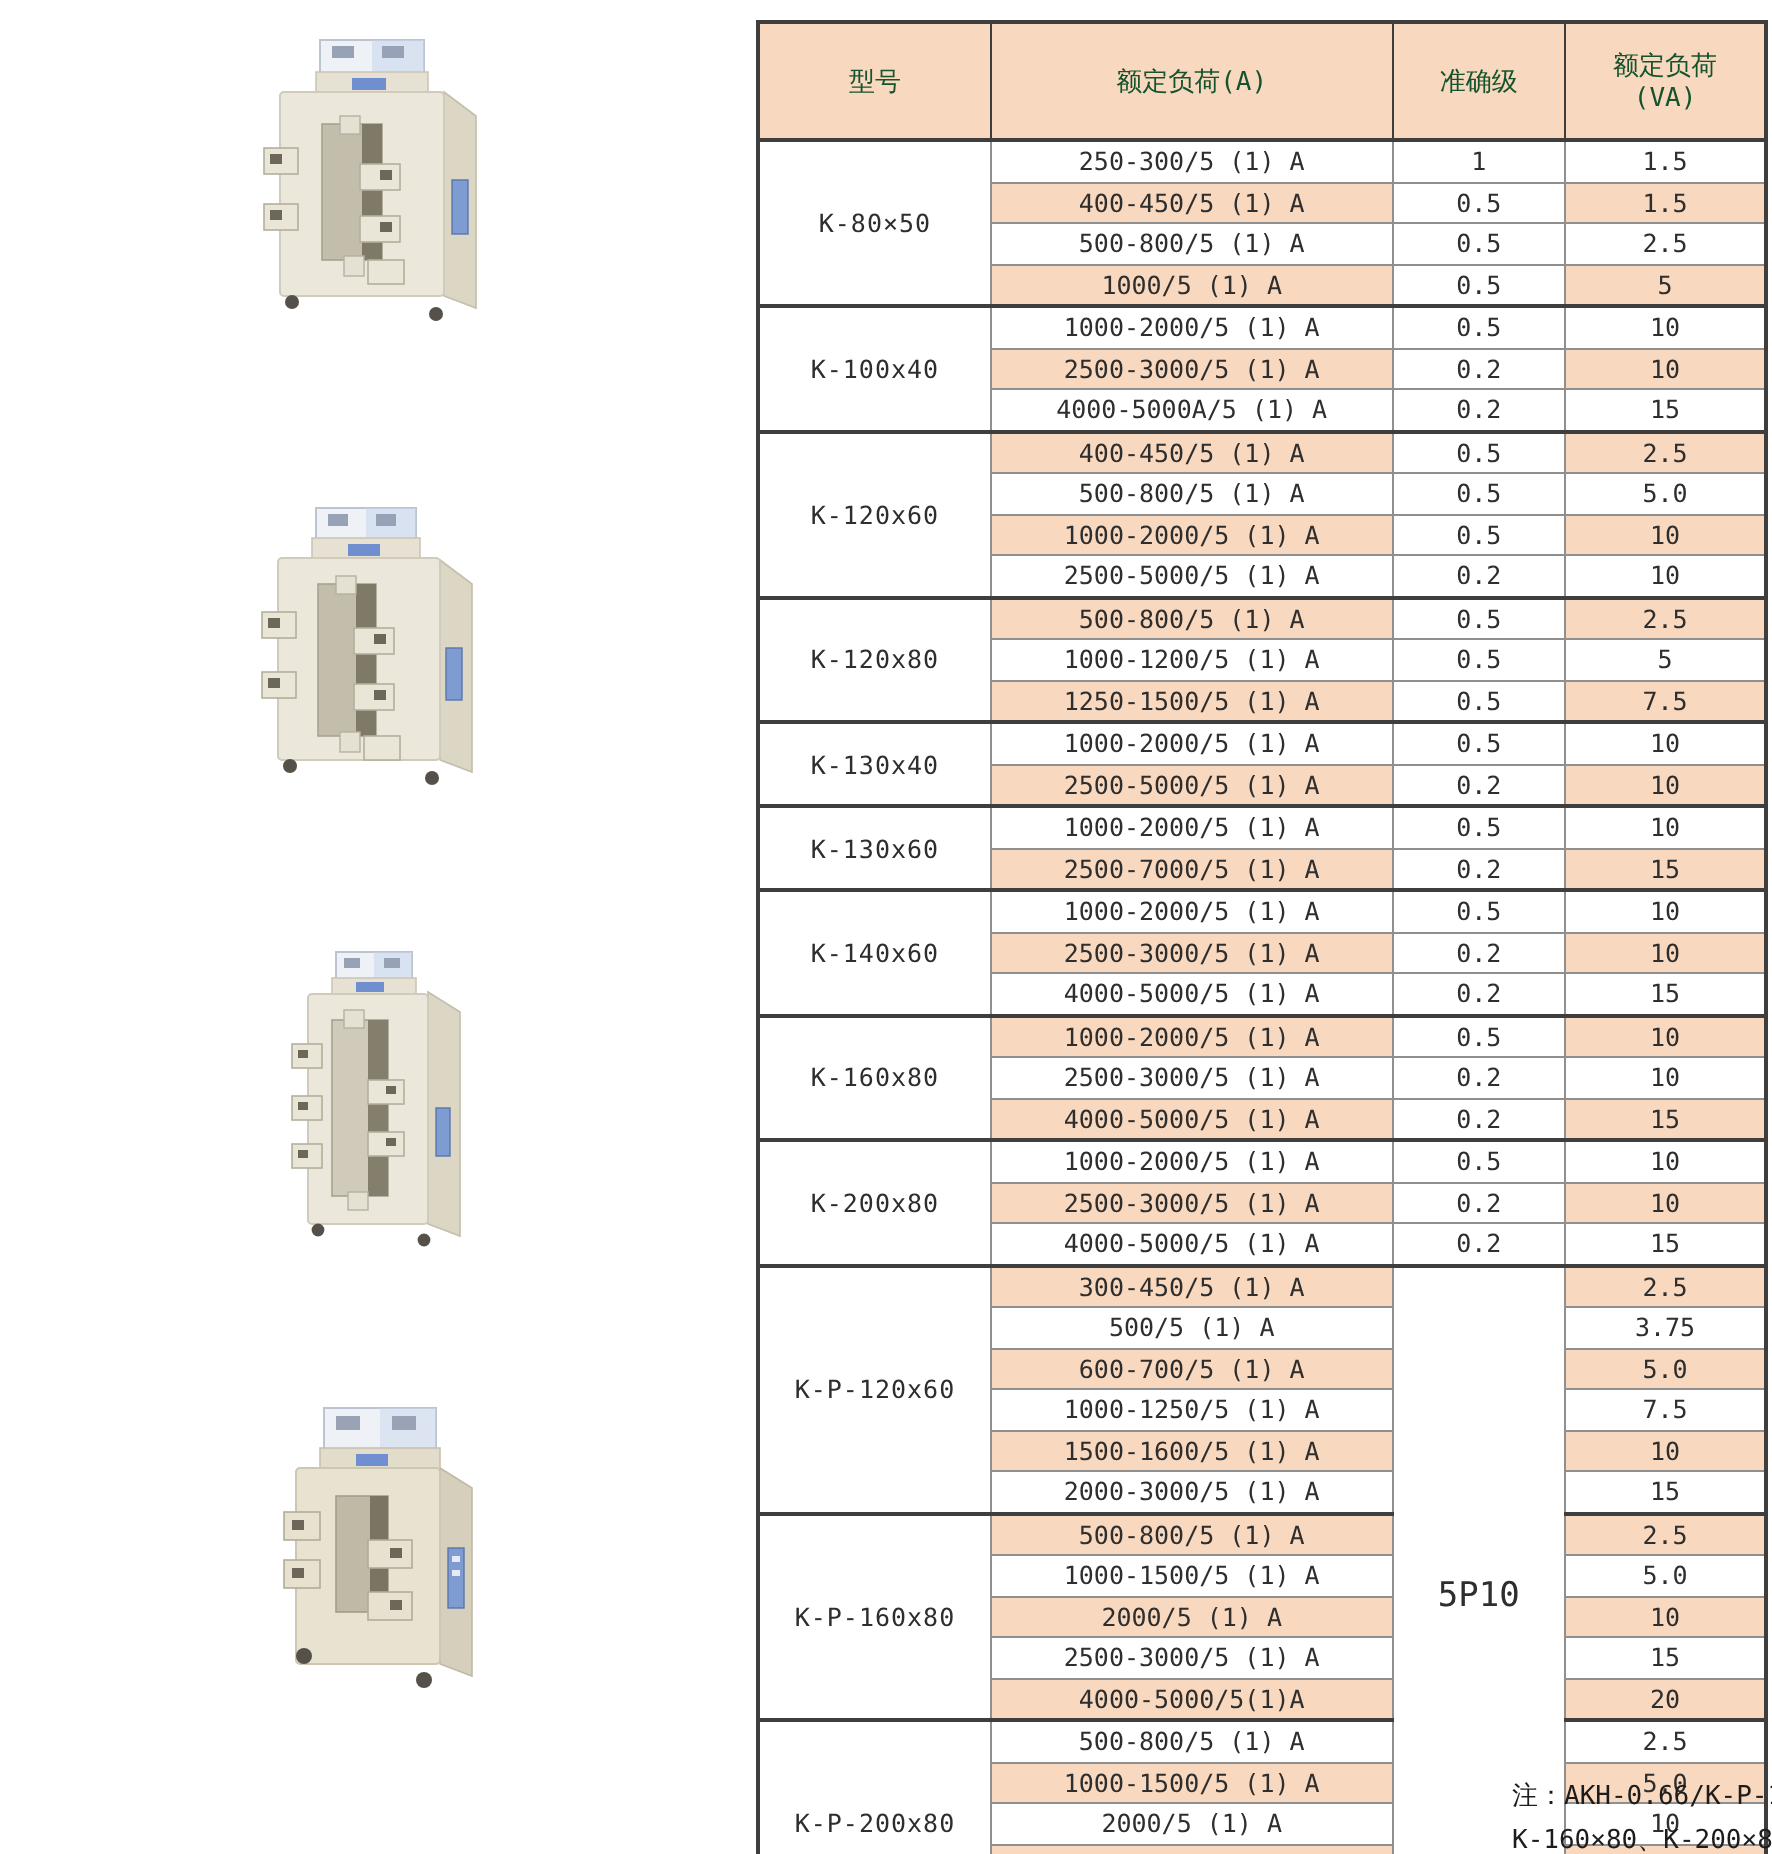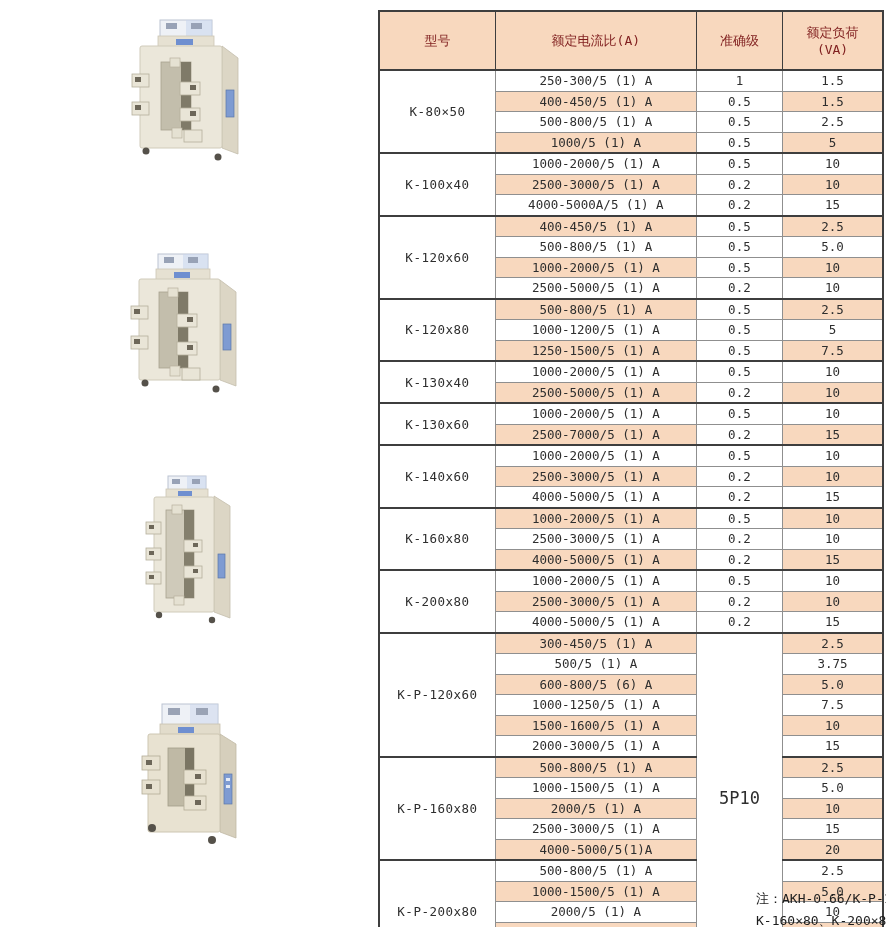--- a/index.html
+++ b/index.html
@@ -10,21 +10,21 @@
   }
   
   .product{position:absolute;}
   .product svg{display:block;}
 
   
   .table-wrap{position:absolute;left:378px;top:10px;width:508px;}
   table.spec{border-collapse:collapse;table-layout:fixed;width:506px;border:2px solid #3e3e3e;}
   table.spec th{
     background:#f8d8be;font-weight:normal;font-size:13px;height:22px;
-    border:1px solid #3e3e3e;border-bottom:2px solid #3e3e3e;padding:12px;text-align:center;color:#7f1d1d;
+    border:1px solid #3e3e3e;border-bottom:2px solid #3e3e3e;padding:12px;text-align:center;color:#14532d;
   }
   table.spec td{
     border:1px solid #8f8f8f;height:19.5px;padding:0 2px;font-size:12.5px;
     text-align:center;vertical-align:middle;color:#2e2e2e;white-space:nowrap;overflow:hidden;
   }
   table.spec tr.group-start td{border-top:2px solid #3e3e3e;}
   td.shaded{background:#f8d8be;}
   td.model-cell{font-size:12.5px;letter-spacing:.5px;background:#fff;}
   td.acc-cell{background:#fff;}
   td.acc-cell.merged{vertical-align:middle;font-size:17px;}
@@ -155,21 +155,21 @@
   <table class="spec">
     <colgroup>
       <col style="width:116px">
         <col style="width:200px">
         <col style="width:86px">
         <col style="width:100px">
     </colgroup>
     <thead>
       <tr>
           <th>型号</th>
-          <th>额定电流比(A)</th>
+          <th>额定负荷(A)</th>
           <th>准确级</th>
           <th>额定负荷(VA)</th>
         </tr>
     </thead>
     <tbody>
         <tr class="group-start">
           <td rowspan="4" class="model-cell">K-80×50</td>
           <td class="ratio-cell">250-300/5 (1) A</td>
           <td class="acc-cell">1</td>
           <td class="load-cell">1.5</td>
@@ -316,21 +316,21 @@
           <td rowspan="6" class="model-cell">K-P-120x60</td>
           <td class="ratio-cell shaded">300-450/5 (1) A</td>
           <td rowspan="16" class="acc-cell merged">5P10</td>
           <td class="load-cell shaded">2.5</td>
         </tr>
         <tr>
           <td class="ratio-cell">500/5 (1) A</td>
           <td class="load-cell">3.75</td>
         </tr>
         <tr>
-          <td class="ratio-cell shaded">600-800/5 (6) A</td>
+          <td class="ratio-cell shaded">600-700/5 (1) A</td>
           <td class="load-cell shaded">5.0</td>
         </tr>
         <tr>
           <td class="ratio-cell">1000-1250/5 (1) A</td>
           <td class="load-cell">7.5</td>
         </tr>
         <tr>
           <td class="ratio-cell shaded">1500-1600/5 (1) A</td>
           <td class="load-cell shaded">10</td>
         </tr>

